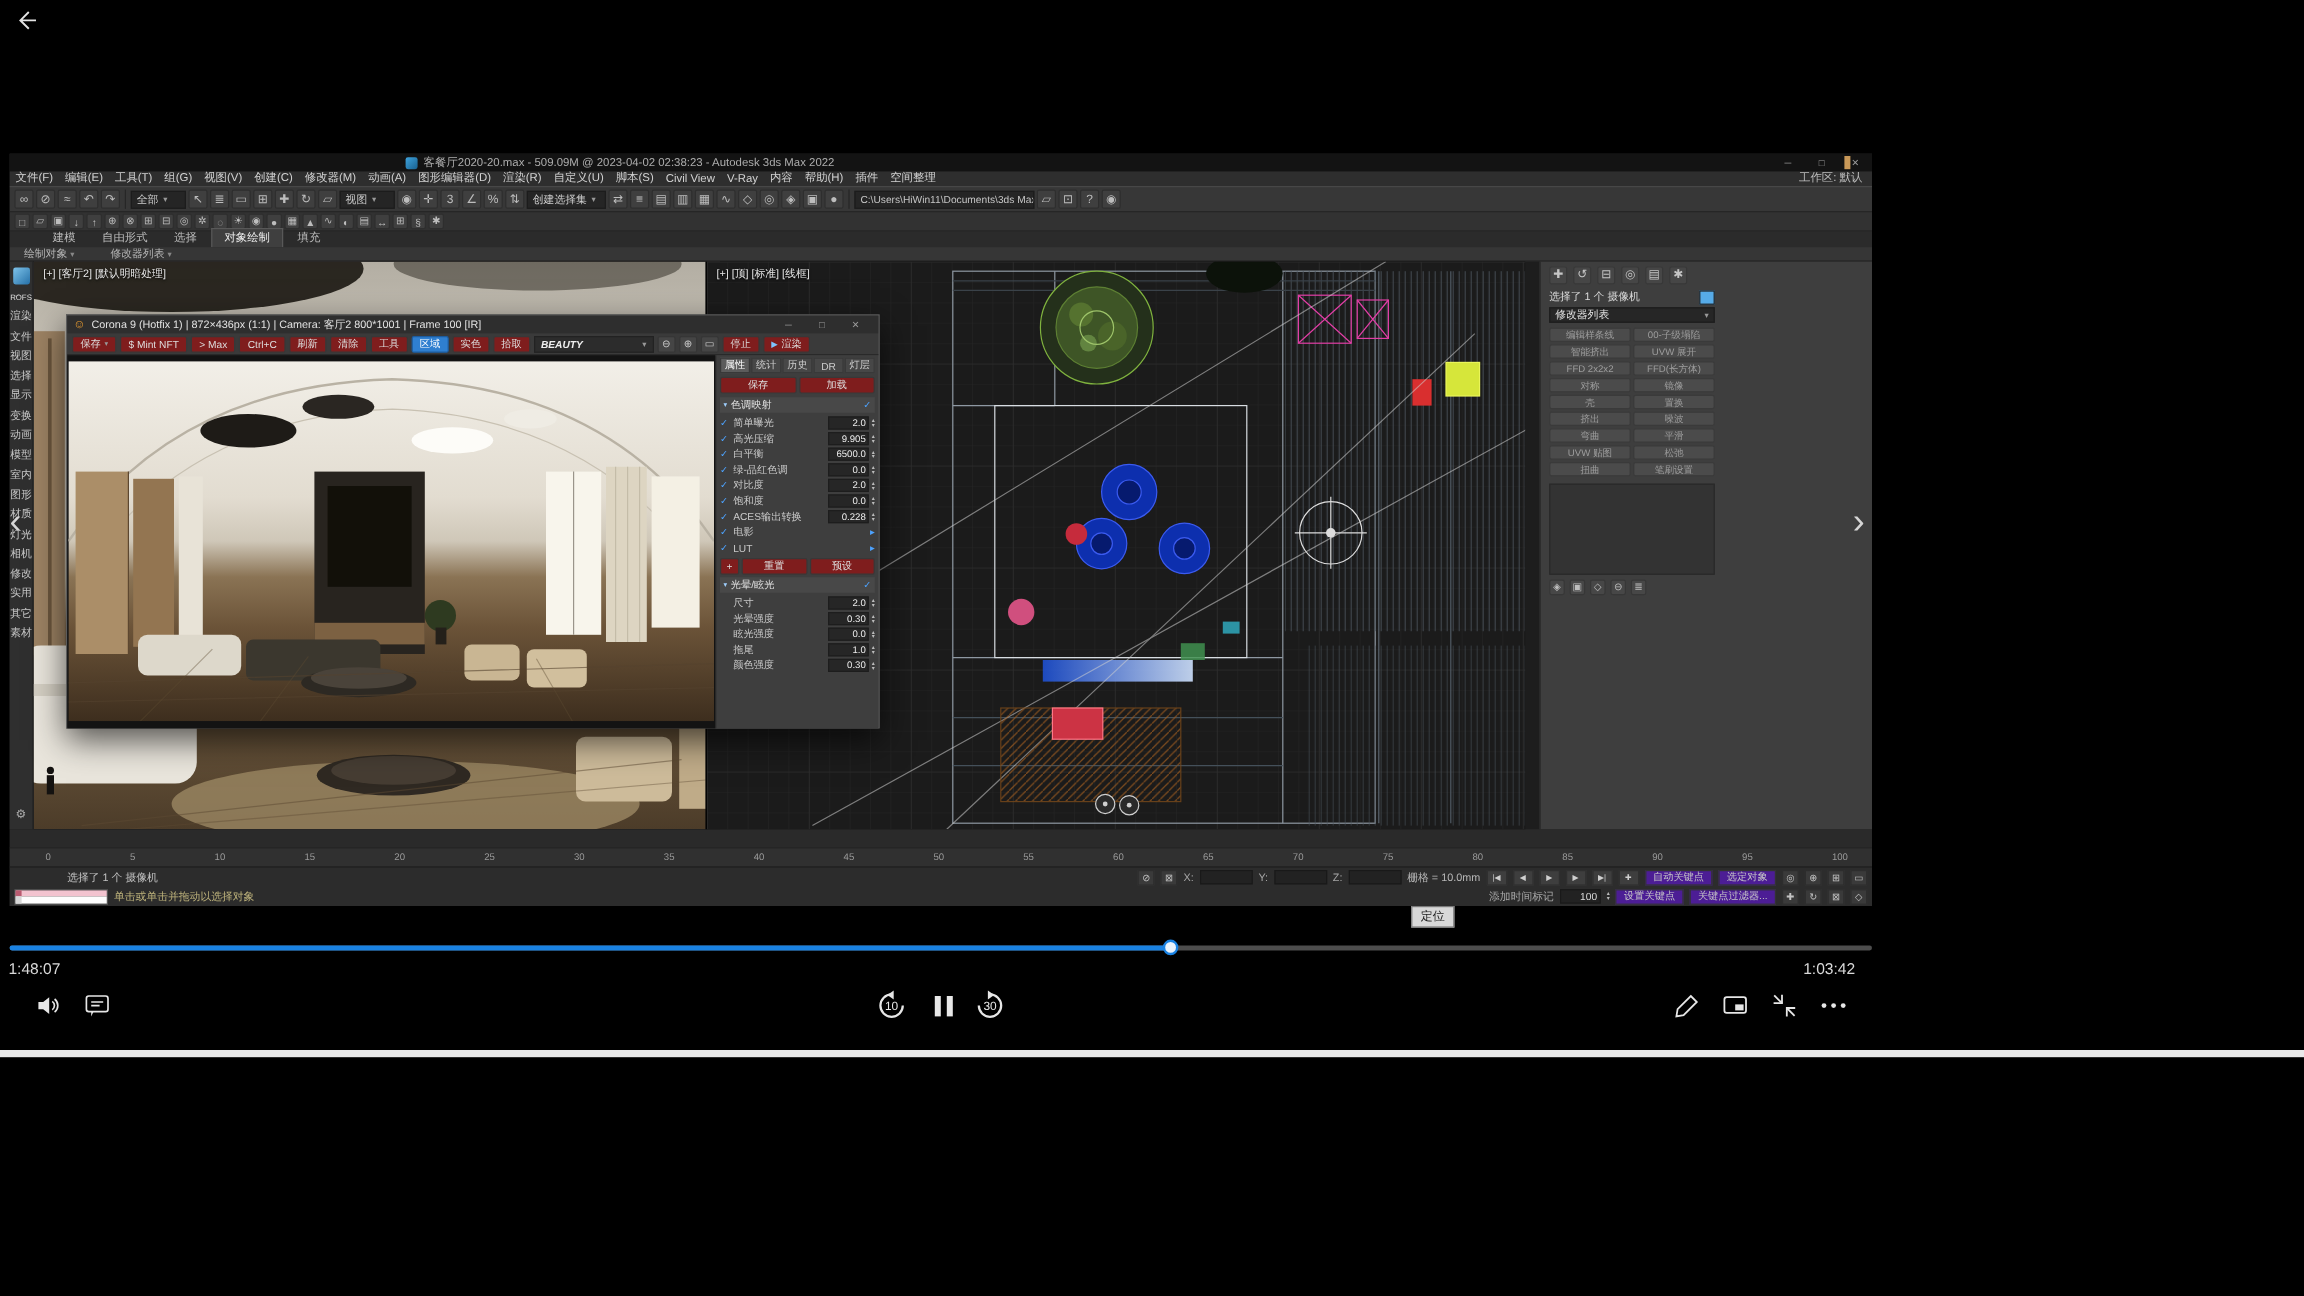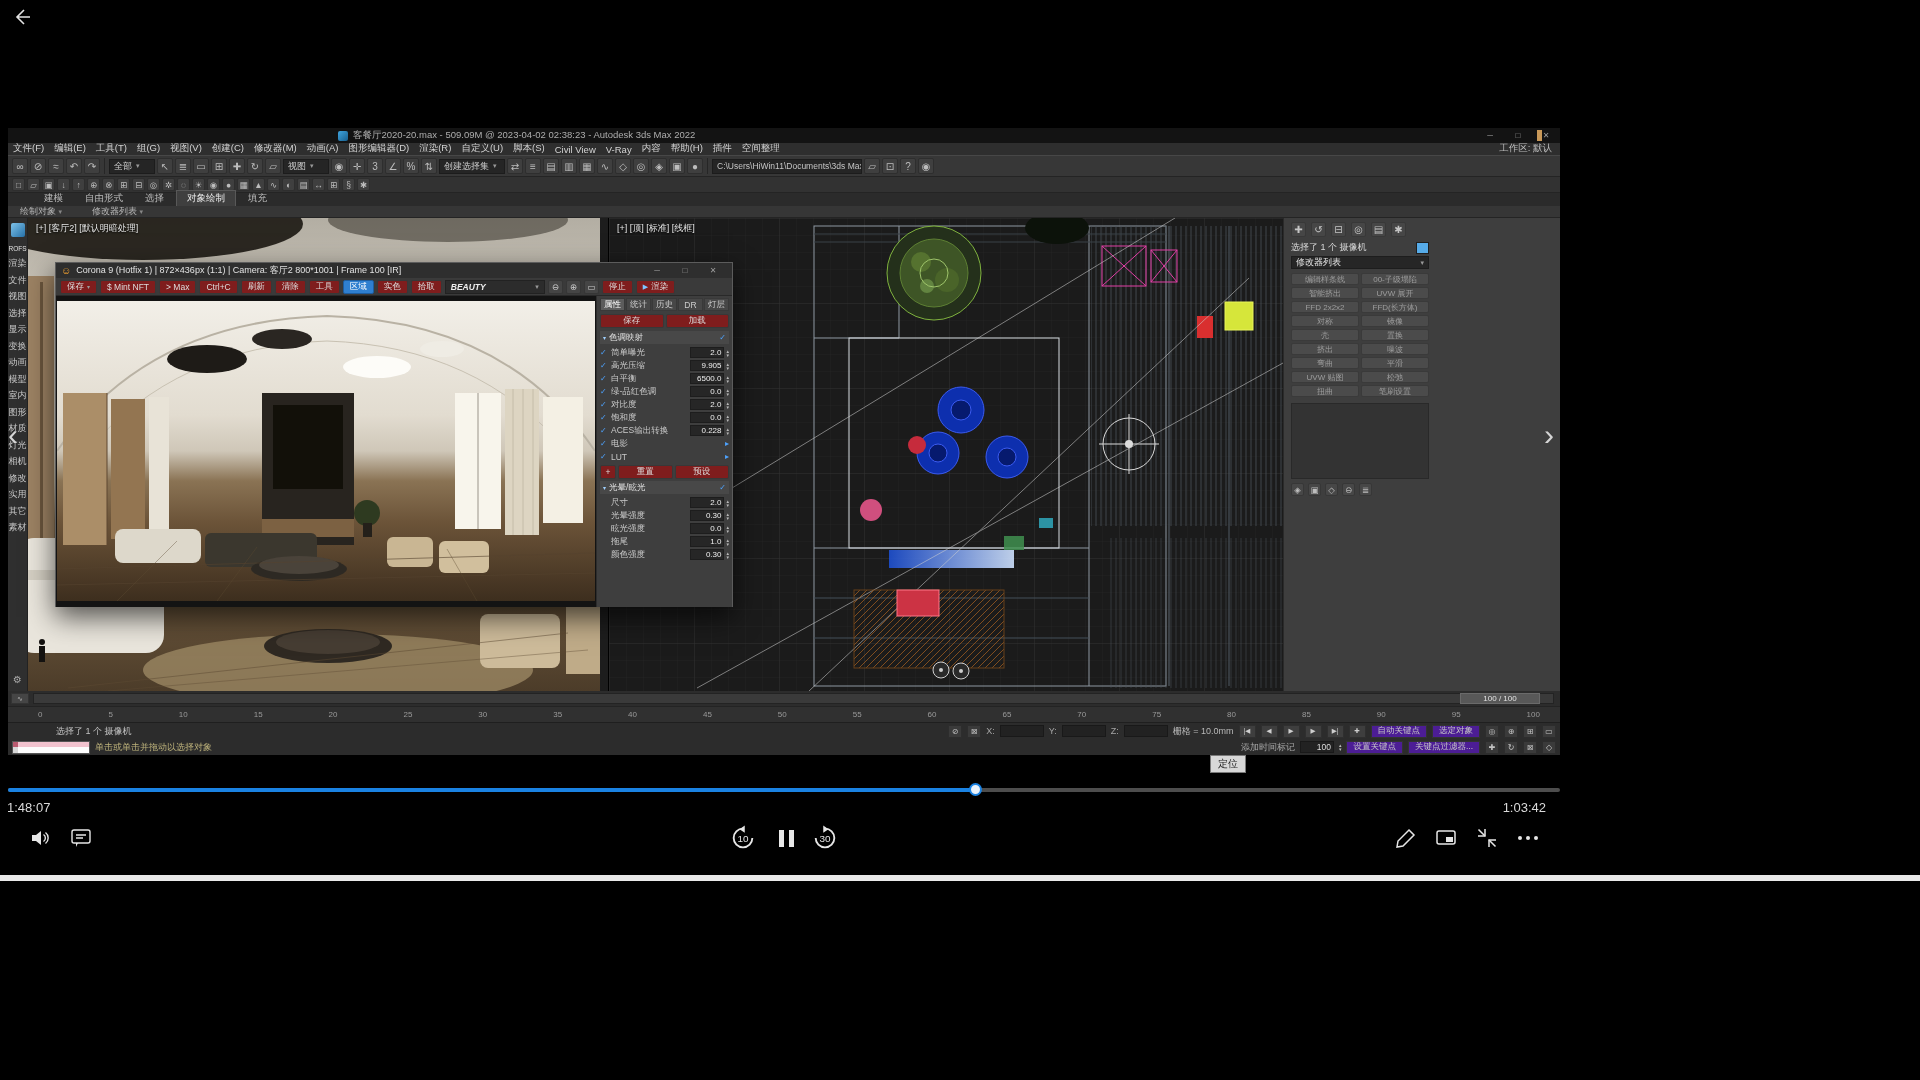--- a/index.html
+++ b/index.html
@@ -15,21 +15,21 @@
   .pbar { position:absolute; left:8px; top:788px; width:1552px; height:4px; background:#4d4d4d; border-radius:2px; }
   .pplayed { height:100%; background:#1a82e2; border-radius:2px; }
   .pknob { position:absolute; top:-5px; width:13px; height:13px; border-radius:50%; background:#eaf3fc; border:2px solid #1a82e2; margin-left:-7px; }
   .ttime { position:absolute; top:800px; font-size:13px; color:#d9d9d9; }
   .ctrl { position:absolute; top:824px; width:28px; height:28px; display:flex; align-items:center; justify-content:center; color:#e6e6e6; cursor:pointer; }
   .pausebars { display:flex; gap:5px; }
   .pausebars i { display:block; width:5px; height:17px; background:#e8e8e8; }
   .moredots { display:flex; gap:4px; }
   .moredots i { width:4px; height:4px; border-radius:50%; background:#e6e6e6; }
   .bottomstrip { position:absolute; left:0; top:875px; width:1920px; height:6px; background:#e9e9e9; }
-  .tooltip { position:absolute; left:1210px; top:755px; padding:1px 7px; background:#d8d8d8; border:1px solid #7a7a7a; color:#1c1c1c; font-size:10px; white-space:nowrap; }
+  .tooltip { position:absolute; left:1176px; top:755px; padding:1px 7px; background:#d8d8d8; border:1px solid #7a7a7a; color:#1c1c1c; font-size:10px; white-space:nowrap; }
 
   
   .vf { position:absolute; left:8px; top:128px; width:1552px; height:627px; background:#2a2a2a; font-size:10px; color:#c8c8c8; overflow:hidden; }
   .tbarx { position:absolute; left:0; top:0; width:100%; height:15px; background:#131313; display:flex; align-items:center; }
   .appico { width:10px; height:10px; margin-left:330px; margin-right:5px; background:linear-gradient(135deg,#3fa4de,#18608f); border-radius:2px; flex:0 0 auto; }
   .ttext { font-size:9.5px; color:#adadad; white-space:nowrap; }
   .winbtns { margin-left:auto; display:flex; }
   .winbtn { width:28px; height:15px; display:flex; align-items:center; justify-content:center; font-size:8px; color:#9c9c9c; cursor:pointer; }
   .menubar { position:absolute; left:0; top:15px; width:100%; height:12px; background:#2e2e2e; display:flex; align-items:flex-end; font-size:9.5px; }
   .mitem { padding:0 5px; color:#d2d2d2; white-space:nowrap; cursor:pointer; }
@@ -51,21 +51,21 @@
   .rsub span { white-space:nowrap; cursor:pointer; }
 
   .work { position:absolute; left:0; top:90px; width:100%; height:473px; background:#1d1d1d; }
   .sidebar { position:absolute; left:0; top:0; width:20px; height:473px; background:#2f2f2f; border-right:1px solid #222; display:flex; flex-direction:column; align-items:center; padding-top:5px; gap:7.5px; }
   .cube { width:14px; height:14px; background:linear-gradient(135deg,#7ec3ea,#2570a8); border-radius:2px; flex:0 0 auto; cursor:pointer; }
   .brand { font-size:6.5px; color:#e0e0e0; }
   .sideitem { width:20px; text-align:center; font-size:9px; line-height:1; color:#c8c8c8; white-space:nowrap; cursor:pointer; }
   .sidegear { margin-top:auto; margin-bottom:6px; font-size:10px; color:#a8a8a8; cursor:pointer; }
 
   .vpL { position:absolute; left:20px; top:0; width:572px; height:473px; background:#1d1d1d; overflow:hidden; cursor:pointer; }
-  .vpR { position:absolute; left:600px; top:0; width:683px; height:473px; background:#1b1b1b; border-left:1px solid #000; overflow:hidden; cursor:pointer; }
+  .vpR { position:absolute; left:580px; top:0; width:683px; height:473px; background:#1b1b1b; border-left:1px solid #000; overflow:hidden; cursor:pointer; }
   .vplabel { position:absolute; left:8px; top:4px; font-size:9px; color:#e8e8e8; text-shadow:0 1px 2px #000; white-space:nowrap; }
 
   .cmd { position:absolute; left:1275px; top:0; width:277px; height:473px; background:#3e3e3e; border-left:1px solid #2a2a2a; }
   .ctabsrow { display:flex; gap:5px; padding:4px 7px 2px; }
   .ctabico { width:15px; height:15px; display:flex; align-items:center; justify-content:center; font-size:10px; color:#c5c5c5; background:#464646; border:1px solid #383838; border-radius:2px; cursor:pointer; }
   .selrow { display:flex; align-items:center; margin:2px 7px; width:138px; gap:4px; }
   .seltext { font-size:9px; color:#dadada; white-space:nowrap; }
   .swatch { width:13px; height:12px; background:#56abe8; border:1px solid #1f1f1f; margin-left:auto; cursor:pointer; }
   .modlist { margin:2px 7px; width:138px; height:13px; background:#262626; border:1px solid #1d1d1d; display:flex; align-items:center; padding:0 4px; font-size:9px; color:#e2e2e2; cursor:pointer; }
   .modlist .arr { margin-left:auto; font-size:7px; color:#999; }
@@ -377,25 +377,20 @@
           </div>
         <div class="stackbox"></div>
         <div class="stackicons">
           <div class="rep">
             
           <span class="sico">◈</span><span class="sico">▣</span><span class="sico">◇</span><span class="sico">⊖</span><span class="sico">≣</span></div>
         </div>
       </div>
     </div>
 
-    <div class="tslider">
-      <span class="tsmini">∿</span>
-      <span class="tstrack"></span>
-      <span class="tshandle">100 / 100</span>
-    </div>
 
     <div class="ruler">
 
     <span class="tick">0</span>
         <span class="tick">5</span>
         <span class="tick">10</span>
         <span class="tick">15</span>
         <span class="tick">20</span>
         <span class="tick">25</span>
         <span class="tick">30</span>

